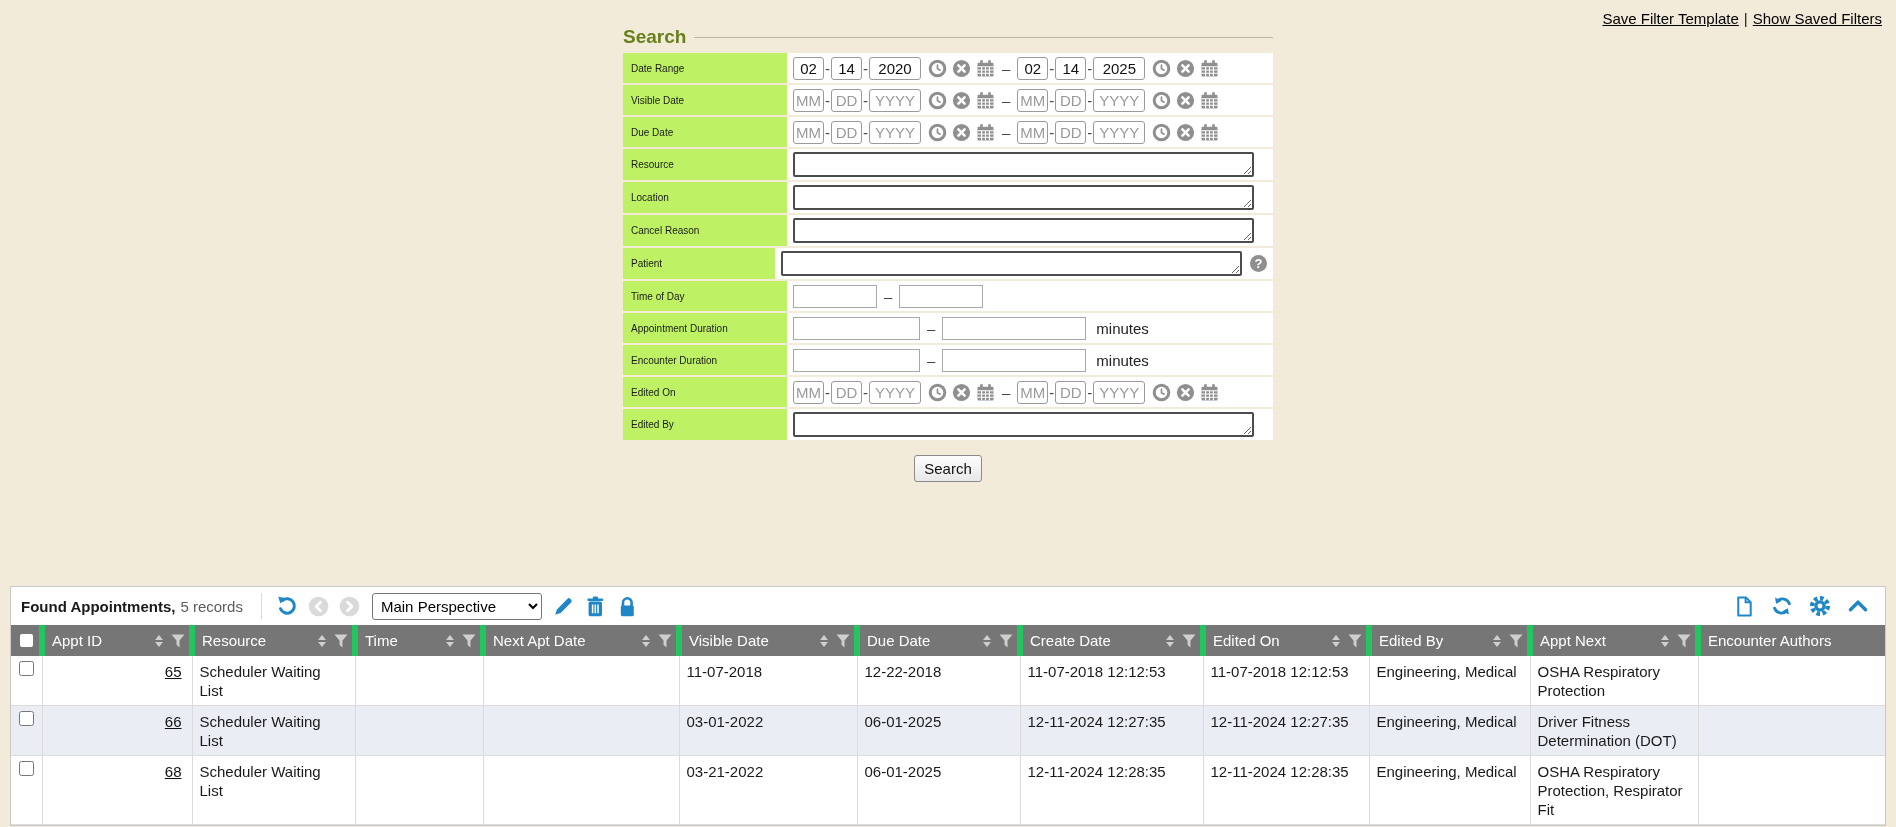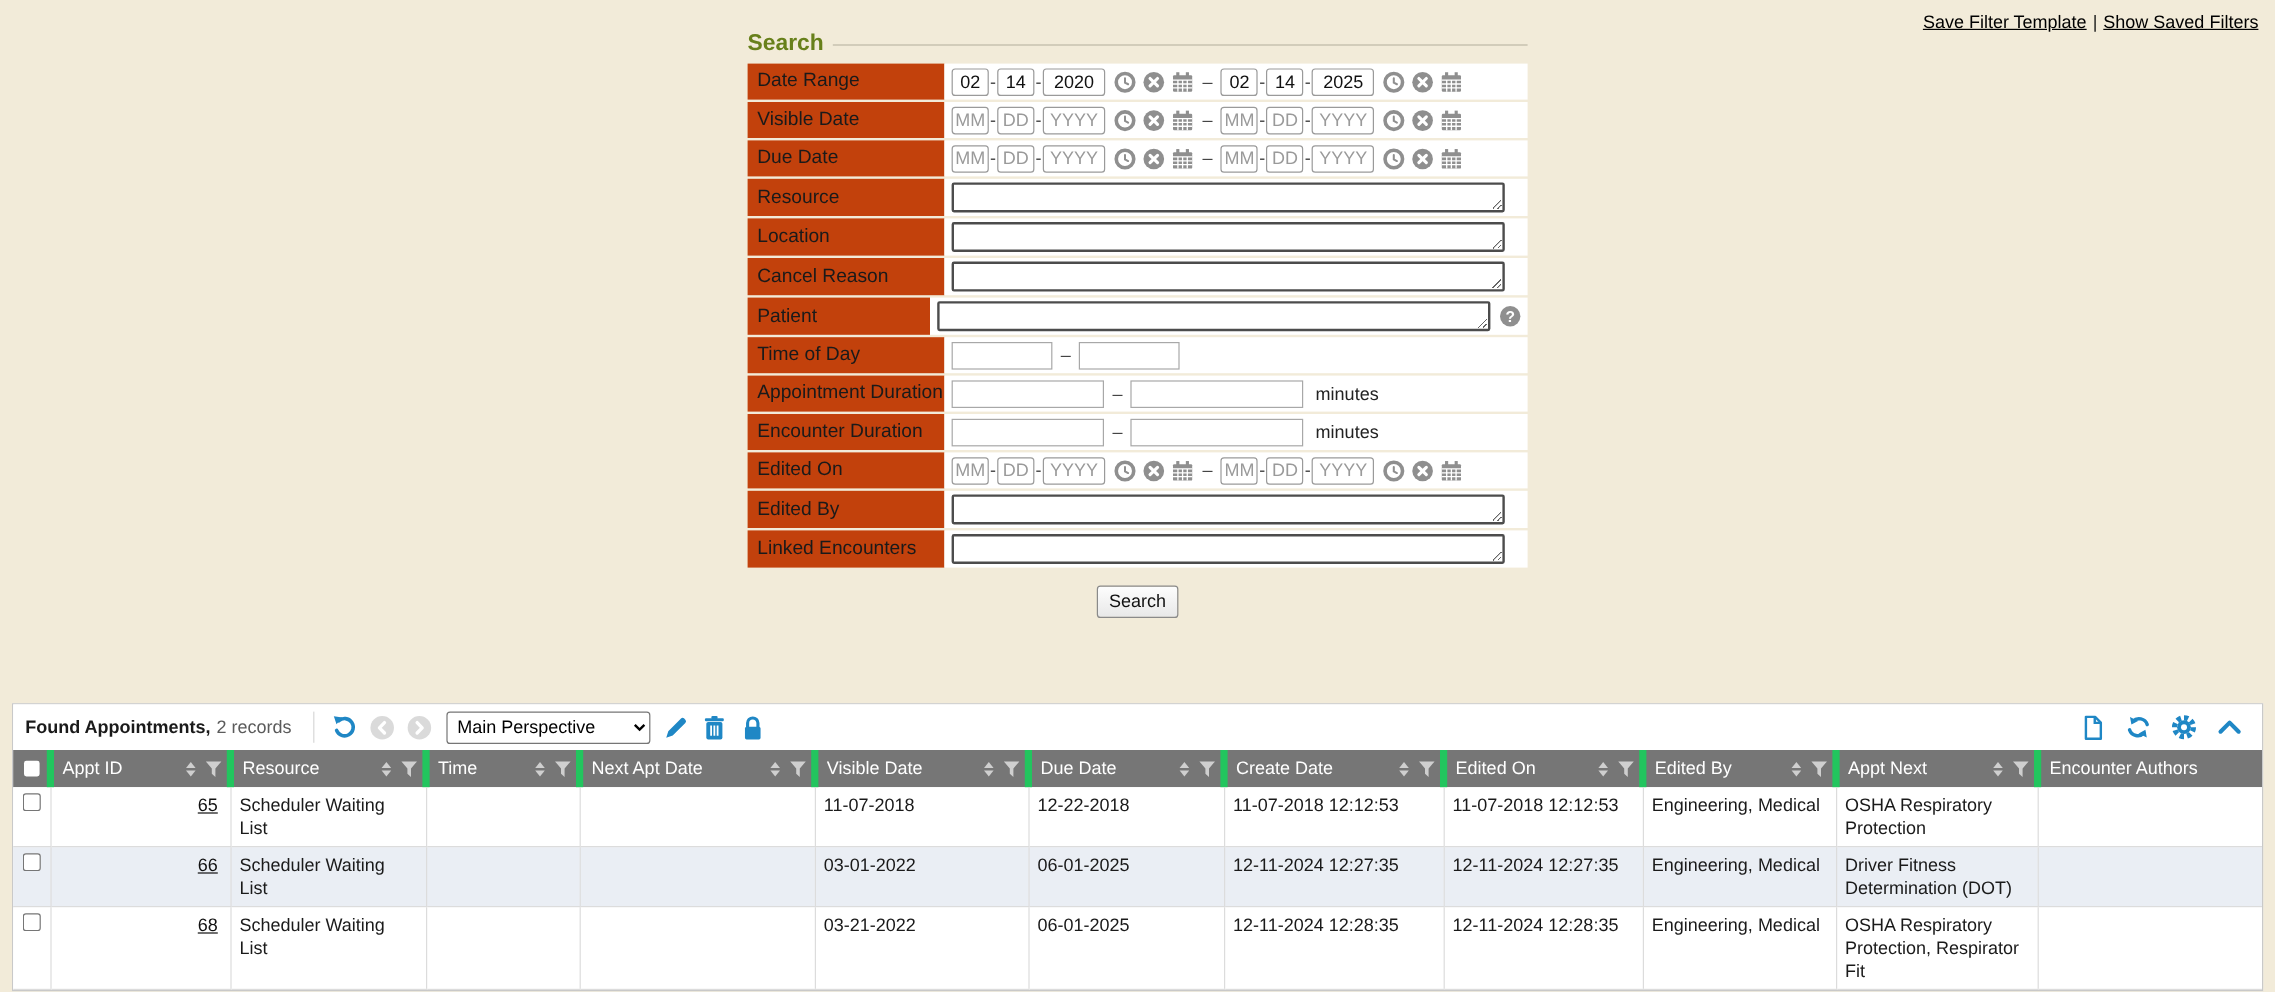--- a/index.html
+++ b/index.html
@@ -17,22 +17,22 @@
   .top-links a { color:#000; text-decoration:underline; cursor:pointer; }
   .top-links .sep { margin:0 5px; }
 
   
   .search-panel { position:absolute; left:623px; top:26px; width:650px; }
   .legend-row { display:flex; align-items:center; margin-bottom:5px; }
   .legend-row .legend { color:#68801b; font-size:19px; font-weight:bold; padding-right:8px; }
   .legend-row .legend-line { flex:1; border-top:1px solid #bdb8a6; height:0; }
 
   .form-row { display:flex; align-items:stretch; margin-bottom:2px; min-height:30px; }
-  .form-label { width:164px; background:#c2410c; display:flex; align-items:center;
-                padding:0 6px 0 8px; font-size:16px; white-space:nowrap; }
+  .form-label { width:164px; background:#bef264; display:flex; align-items:center;
+                padding:0 6px 0 8px; font-size:10px; white-space:nowrap; }
   .form-value { flex:1; background:#fff; display:flex; align-items:center; padding:3px 6px; }
 
   .seg { border:1px solid #9a9a9a; border-radius:3px; height:23px; text-align:center;
          font-size:15px; font-family:"Liberation Sans",sans-serif; color:#111; background:#fff; }
   .seg::placeholder { color:#9a9a9a; }
   .seg.mm, .seg.dd { width:31px; }
   .seg.yyyy { width:52px; }
   .hyph { color:#444; margin:0 1px; }
   .range-dash { margin:0 7px; color:#444; }
   .dicons { display:flex; align-items:center; gap:5px; margin-left:7px; }
@@ -388,34 +388,28 @@
     </div>
   </div>
 
   <div class="form-row">
     <div class="form-label">Edited By</div>
     <div class="form-value">
       <textarea rows="1" class="wide-input" style=""></textarea>
     </div>
   </div>
 
-  <div class="form-row">
-    <div class="form-label">Linked Encounters</div>
-    <div class="form-value">
-      <textarea rows="1" class="wide-input" style=""></textarea>
-    </div>
-  </div>
 
   <button class="search-btn">Search</button>
 </div>
 
 <div class="results">
   <div class="toolbar">
     <span class="tb-title">Found Appointments,</span>
-    <span class="tb-count">2 records</span>
+    <span class="tb-count">5 records</span>
     <span class="tb-sep"></span>
     <svg class="tb-icon" viewBox="0 0 22 22">
         <use href="#i-undo"></use>
       </svg>
     <svg class="tb-icon sm tb-gap" viewBox="0 0 21 21">
         <use href="#i-prev"></use>
       </svg>
     <svg class="tb-icon sm tb-gap" viewBox="0 0 21 21">
         <use href="#i-next"></use>
       </svg>

